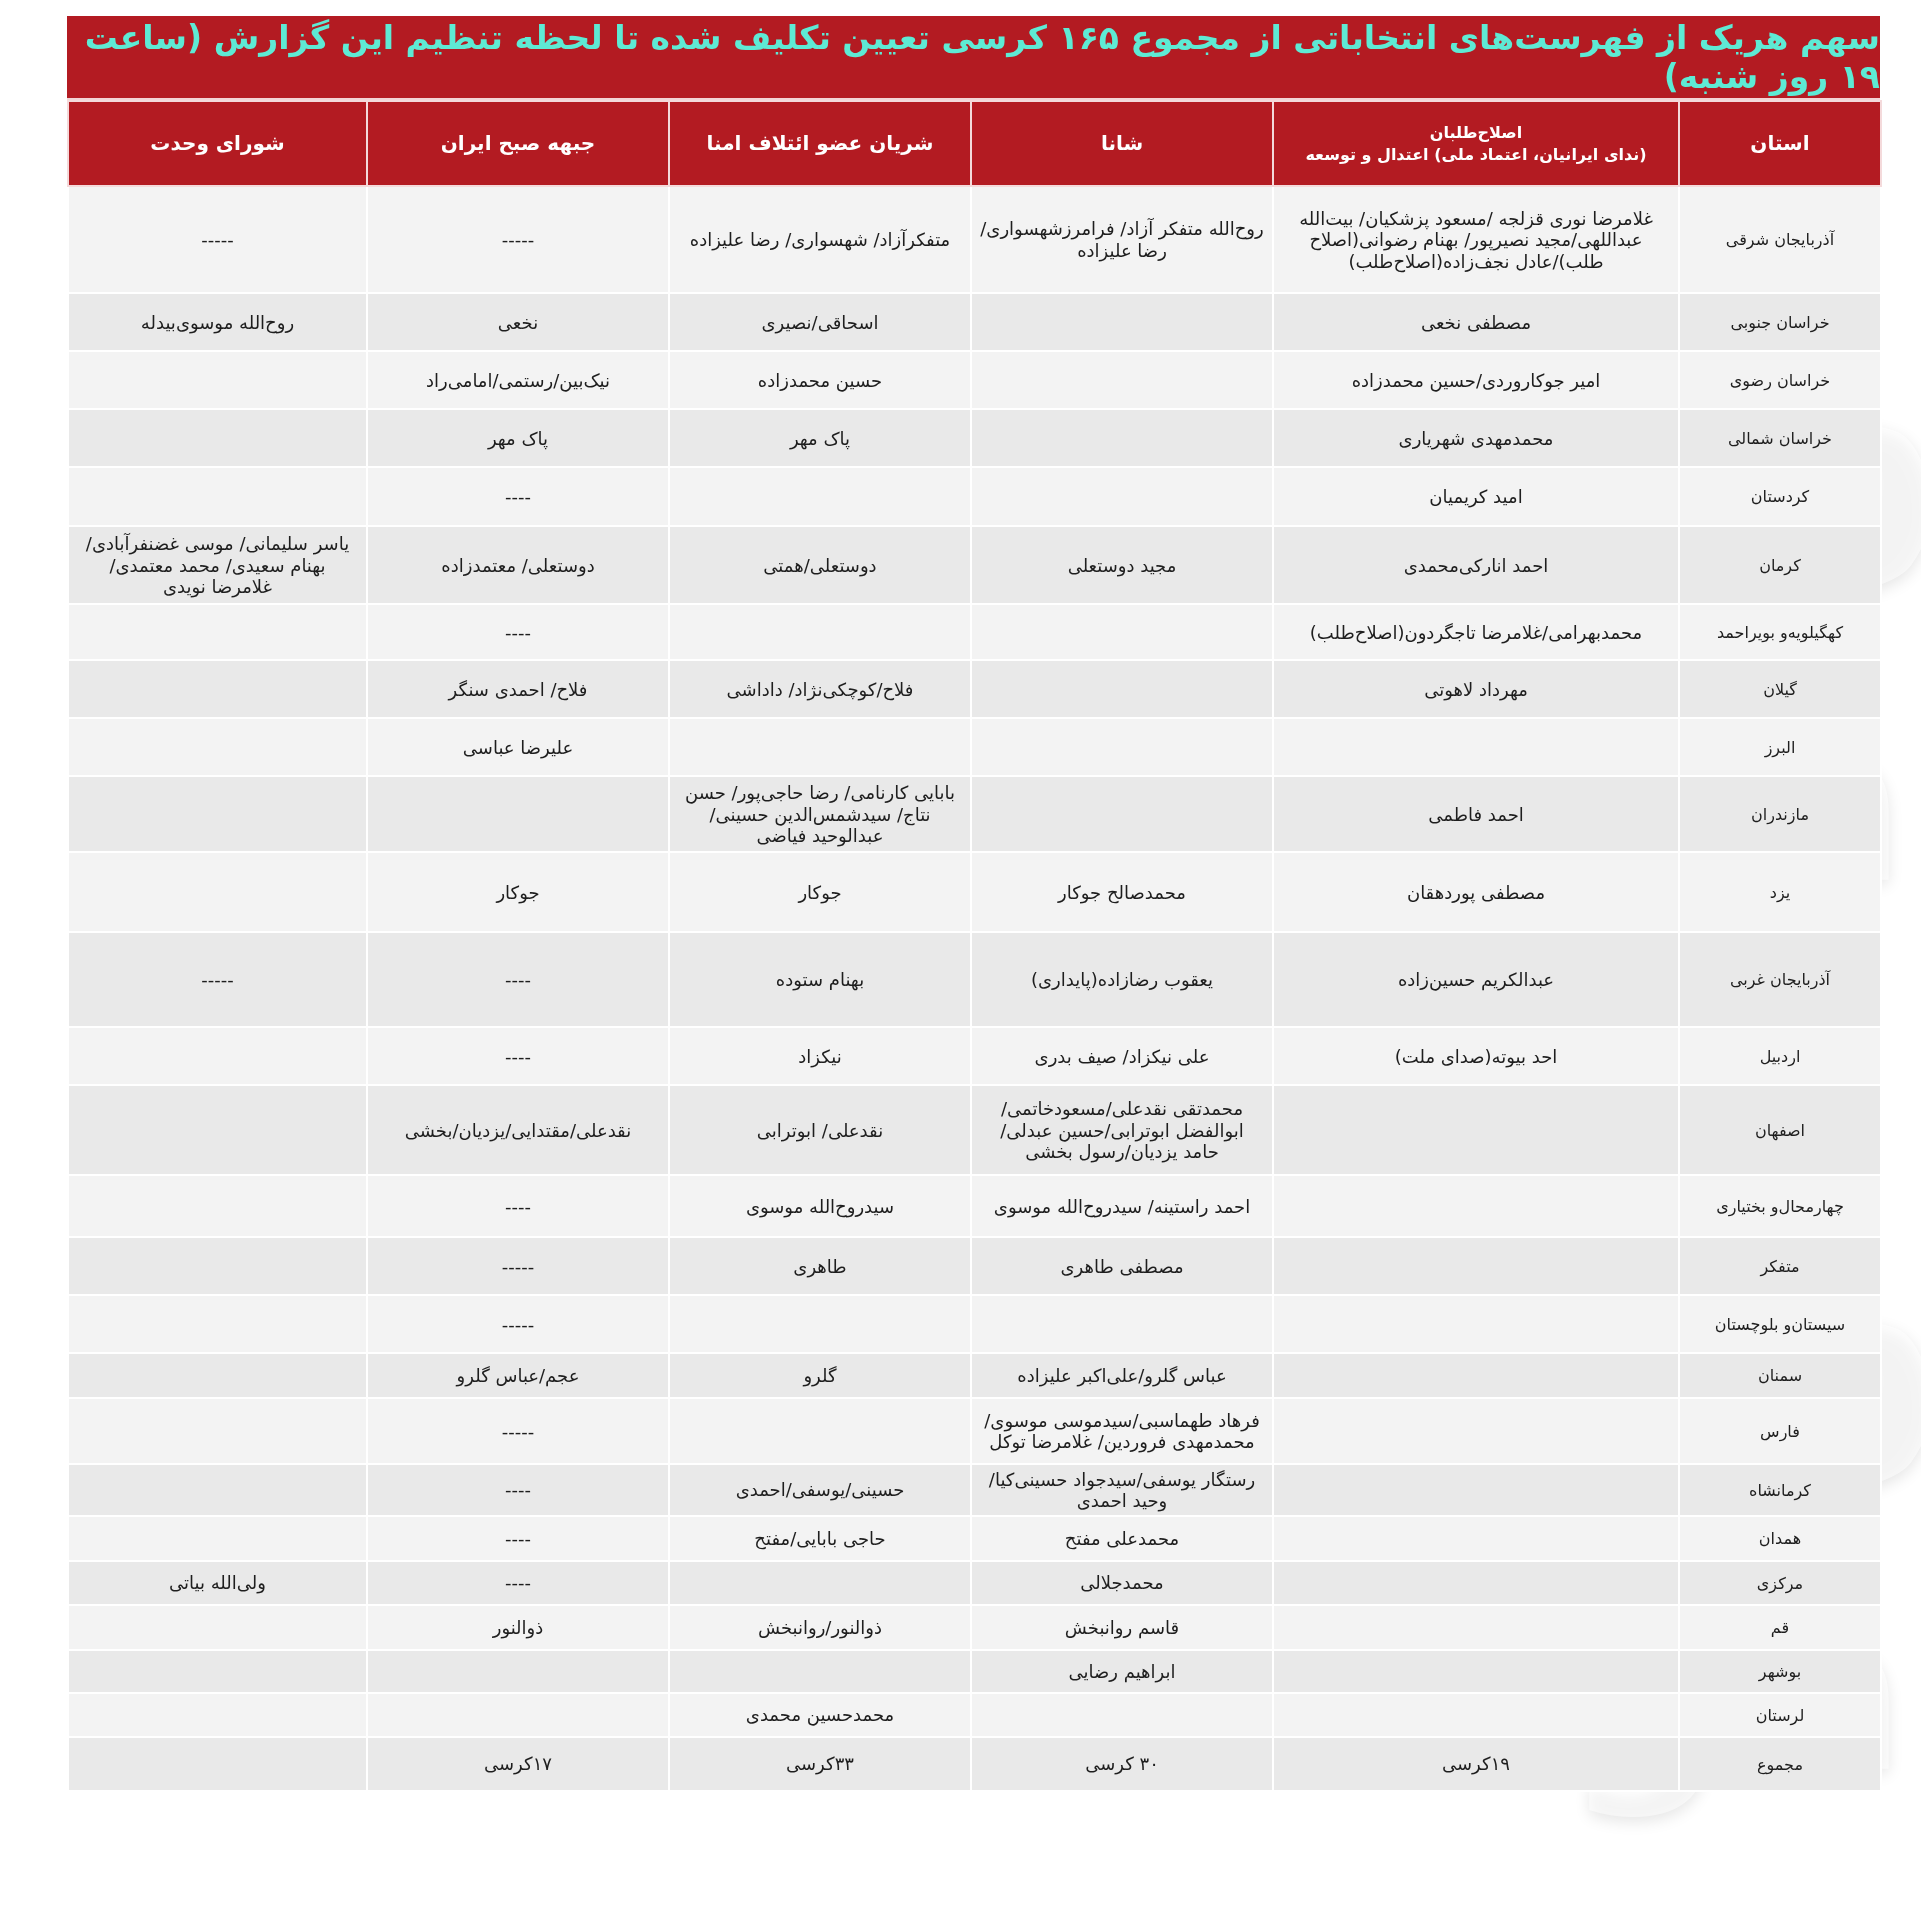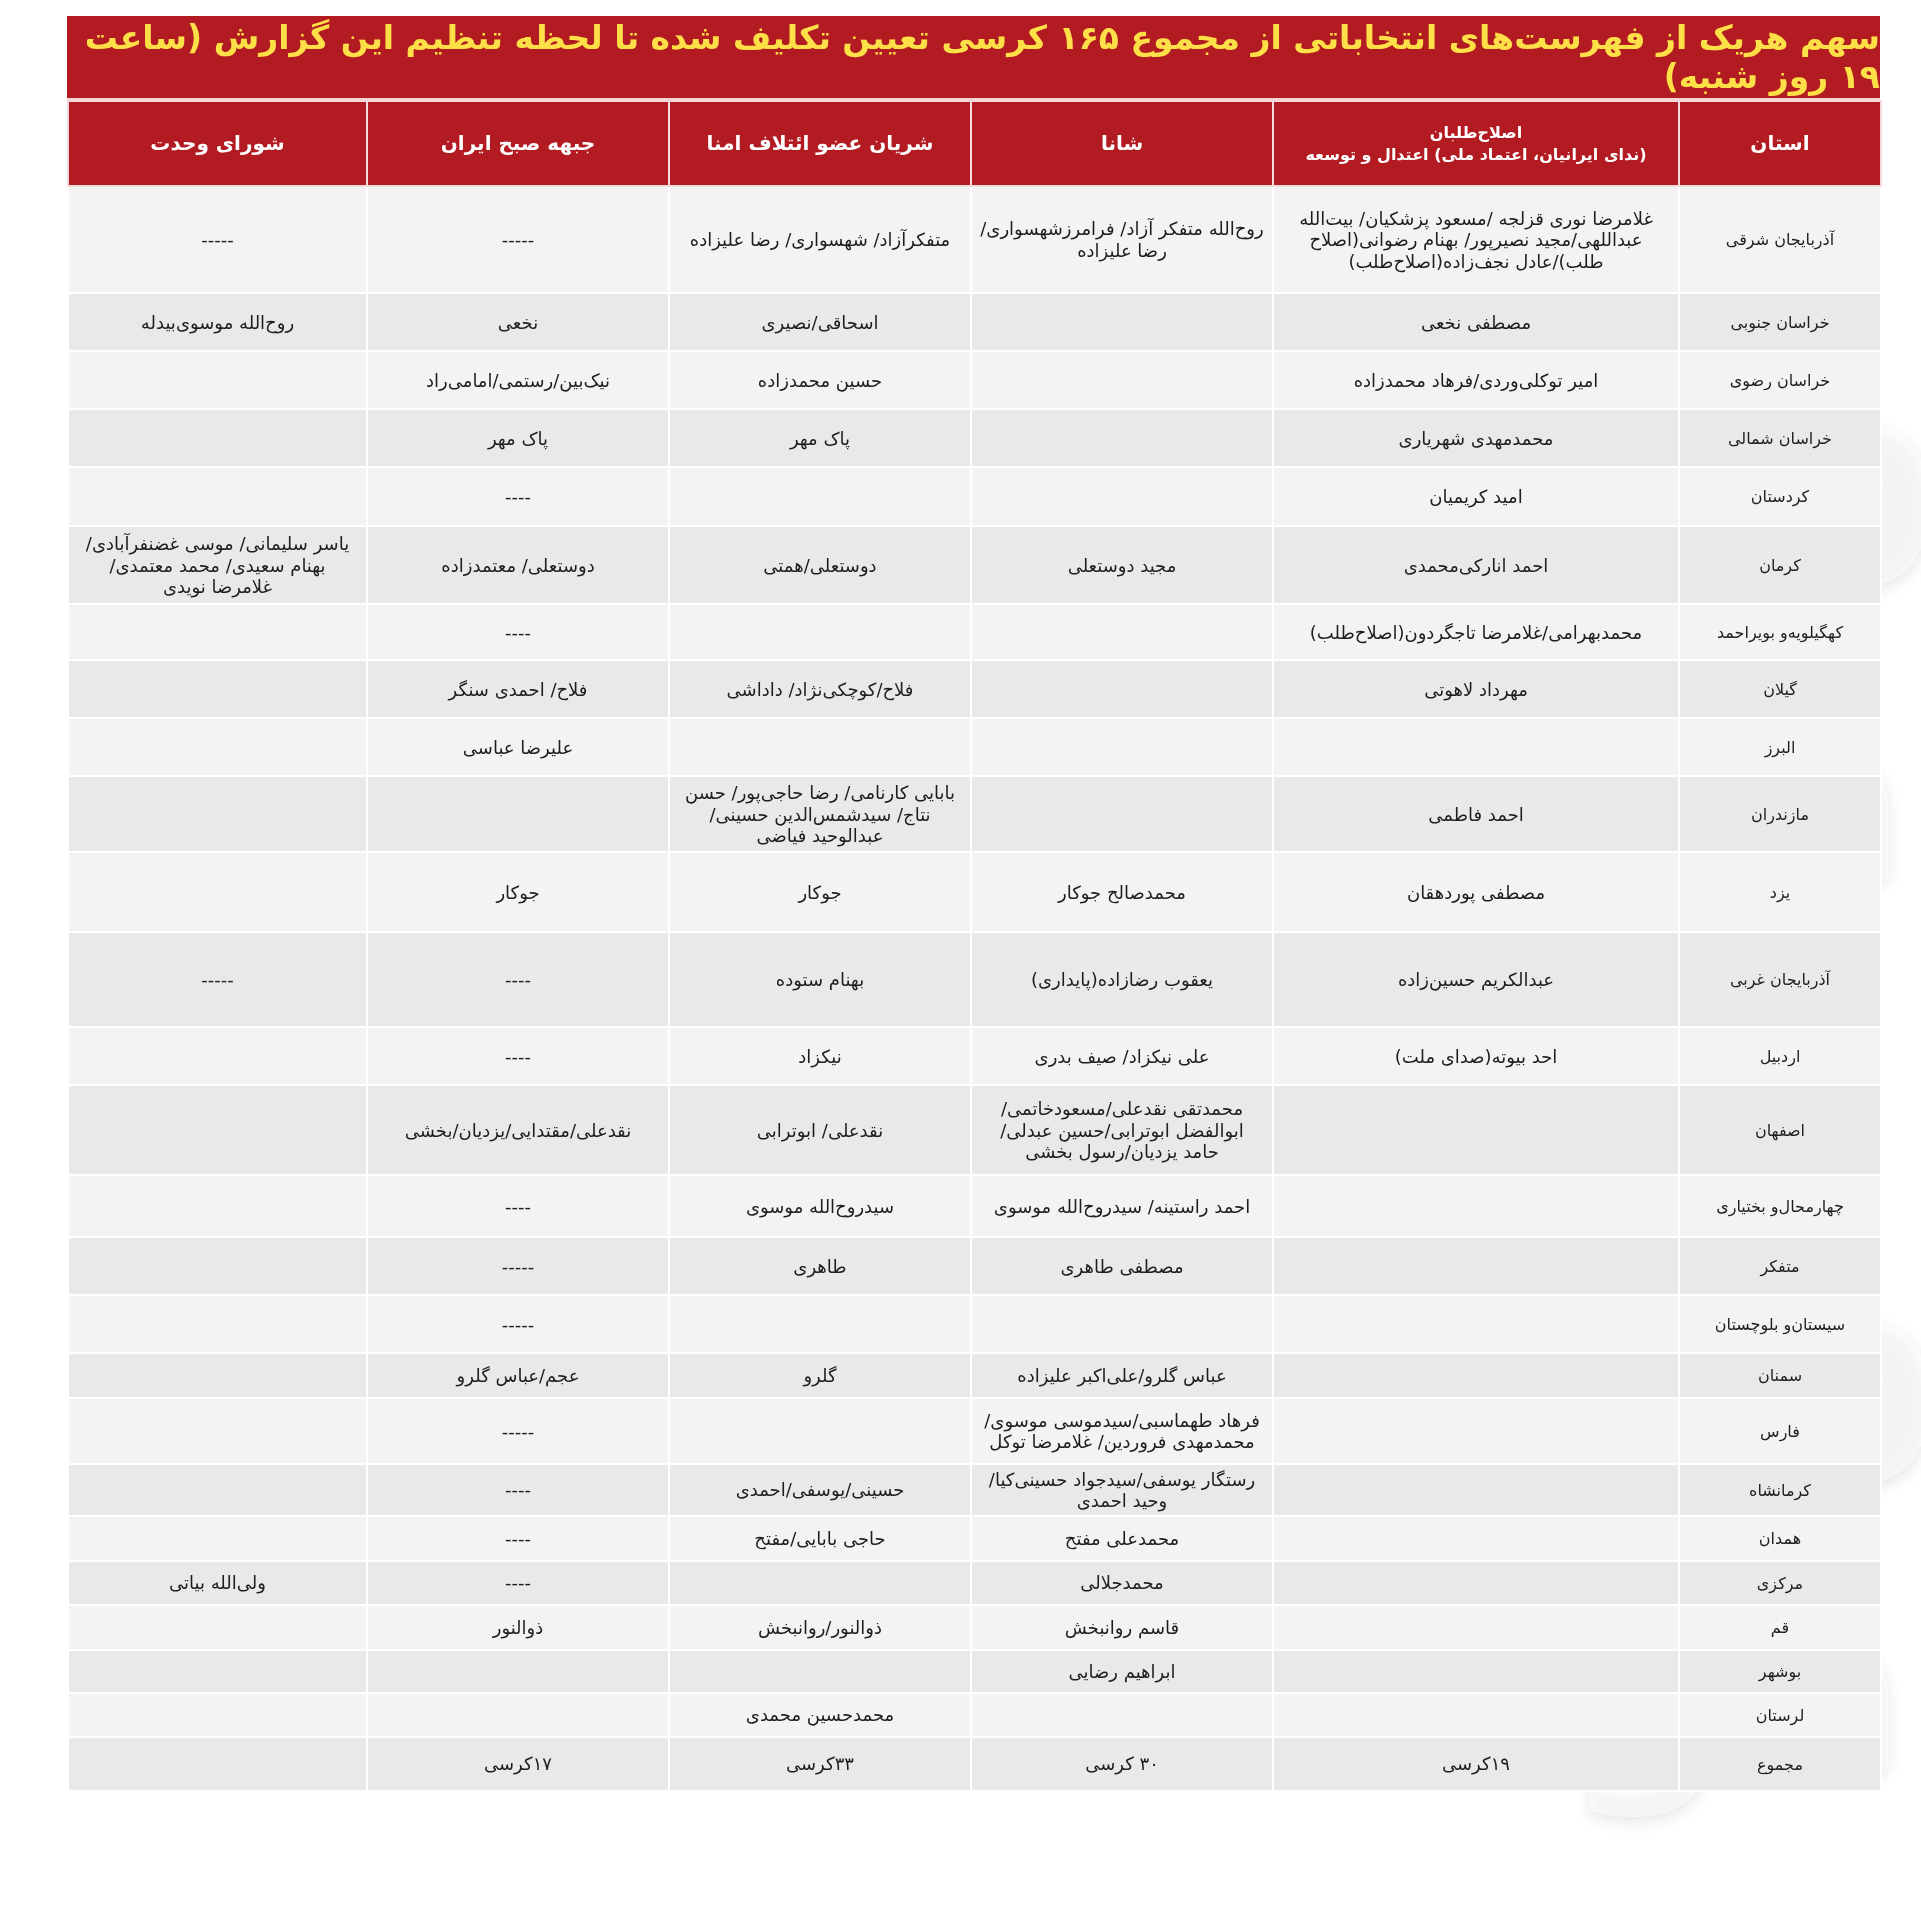--- a/index.html
+++ b/index.html
@@ -1,19 +1,19 @@
 <!DOCTYPE html>
 <html style="font-size:13px"><head>
 <meta charset="utf-8">
 <style>
   html, body { margin:0; padding:0; background:#ffffff; }
   body { width:1921px; height:1928px; position:relative; overflow:hidden;
          font-family:"DejaVu Sans", sans-serif; }
   .frame { position:absolute; left:67px; top:16.4px; width:1813px; }
-  .title-bar { height:82px; background:#B31B22; color:#fde047; display:flex;
+  .title-bar { height:82px; background:#B31B22; color:#5eead4; display:flex;
                align-items:center; justify-content:center; font-weight:bold;
                font-size:33px; direction:rtl; border-bottom:2.5px solid #f2d4d5; }
   table { border-collapse:collapse; width:1813px; table-layout:fixed; direction:rtl; }
   th { background:#B31B22; color:#ffffff; font-weight:bold; font-size:20px;
        height:81px; border:2.5px solid #f4dadb; text-align:center; line-height:1.35; }
   td { border:2.5px solid #ffffff; text-align:center; font-size:18px; color:#1e1e1e;
        line-height:1.2; padding:3.3px 8.2px; vertical-align:middle; position:relative; }
   tr.odd td { background:#f3f3f3; }
   tr.even td { background:#e9e9e9; }
   td.prov { font-size:16px; }
@@ -72,21 +72,21 @@
         <tr class="even" style="height: 58px;">
           <td class="prov">خراسان جنوبی</td>
           <td>مصطفی نخعی</td>
           <td></td>
           <td>اسحاقی/نصیری</td>
           <td>نخعی</td>
           <td>روح‌الله موسوی‌بیدله</td>
         </tr>
         <tr class="odd" style="height: 58px;">
           <td class="prov">خراسان رضوی</td>
-          <td>امیر توکلی‌وردی/فرهاد محمدزاده</td>
+          <td>امیر جوکار‌وردی/حسین محمدزاده</td>
           <td></td>
           <td>حسین محمدزاده</td>
           <td>نیک‌بین/رستمی/امامی‌راد</td>
           <td></td>
         </tr>
         <tr class="even" style="height: 58px;">
           <td class="prov">خراسان شمالی</td>
           <td>محمدمهدی شهریاری</td>
           <td></td>
           <td>پاک مهر</td>

